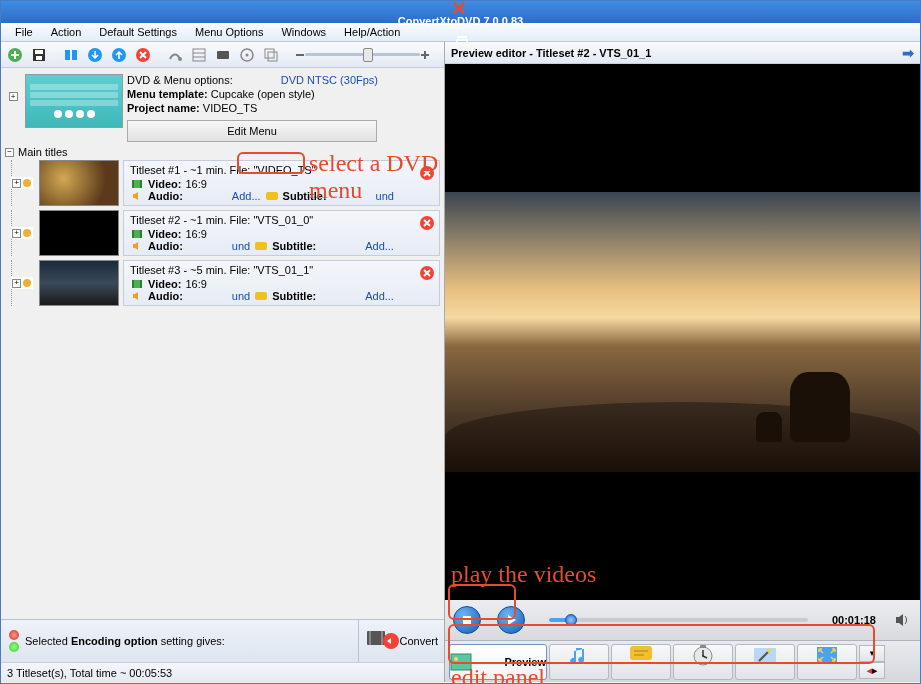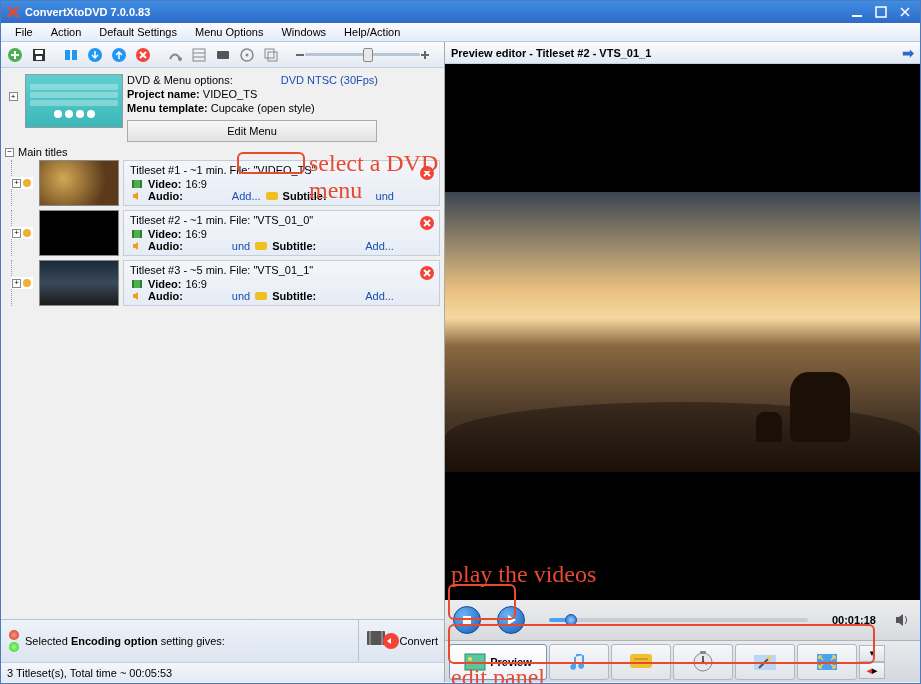--- a/index.html
+++ b/index.html
@@ -1,18 +1,18 @@
 <!DOCTYPE html>
 <html><head>
 <meta charset="utf-8">
 <style>
 * { margin: 0; padding: 0; box-sizing: border-box; font-family: Tahoma, Arial, sans-serif; font-size: 11px; }
 body { background: #f0f0f0; width: 921px; height: 684px; overflow: hidden; border: 1px solid #4a7bbf; }
 
-.titlebar { height: 22px; background: linear-gradient(#3f8de3, #2d6cc9); color: #fff; display: flex; align-items: center; padding: 0 4px; }
+.titlebar { height: 22px; background: linear-gradient(#3f8de3, #2d6cc9); color: #fff; display: flex; align-items: center; padding: 0 4px; flex-direction: column; }
 .titlebar .appicon { width: 16px; height: 16px; margin-right: 4px; display: inline-flex; align-items: center; justify-content: center; }
 .titlebar .title { flex: 1; font-weight: bold; }
 .titlebar .winbtn { width: 22px; height: 18px; margin-left: 2px; display: inline-flex; align-items: center; justify-content: center; cursor: pointer; }
 
 .menubar { height: 19px; background: linear-gradient(#fbfcfe, #e3ecf8); border-bottom: 1px solid #b5c9e6; display: flex; align-items: center; padding: 0 6px; gap: 2px; }
 .menubar .menuitem { padding: 2px 8px; cursor: pointer; }
 
 .main { display: flex; height: 640px; }
 .leftpane { width: 444px; display: flex; flex-direction: column; border-right: 1px solid #aaa; }
 .rightpane { flex: 1; display: flex; flex-direction: column; background: #ecedef; }
@@ -78,21 +78,21 @@
 .rock { position: absolute; bottom: 0; left: 0; right: 0; height: 70px; background: linear-gradient(180deg, #3a2a1e, #1a1008); border-radius: 50% 50% 0 0; }
 
 .play-controls { height: 40px; background: linear-gradient(#ecedef, #d8dadd); display: flex; align-items: center; padding: 0 8px; gap: 16px; }
 .pbtn { width: 28px; height: 28px; border-radius: 50%; background: radial-gradient(circle at 35% 30%, #6ab4f5, #1a5bb8); border: 1px solid #0d4a9e; display: inline-flex; align-items: center; justify-content: center; cursor: pointer; color: #fff; }
 .seek { flex: 1; height: 4px; background: linear-gradient(90deg, #4aa3f0 6%, #c8ccd2 6%); border-radius: 2px; position: relative; margin: 0 8px; }
 .seek-thumb { position: absolute; left: 6%; top: -4px; width: 12px; height: 12px; border-radius: 50%; background: radial-gradient(#9cf, #26c); border: 1px solid #159; }
 .time { font-weight: bold; }
 .vol-icon { width: 20px; height: 20px; display: inline-flex; align-items: center; justify-content: center; cursor: pointer; }
 
 .tab-strip { height: 42px; background: linear-gradient(#e8eaee, #d4d7dc); display: flex; align-items: center; padding: 2px 4px; gap: 2px; border-top: 1px solid #aeb4bd; }
-.tab { width: 60px; height: 36px; background: linear-gradient(#f7f8fa, #e0e3e8); border: 1px solid #b2b8c2; border-radius: 3px; display: flex; align-items: center; justify-content: center; cursor: pointer; flex-direction: column; gap: 1px; }
+.tab { width: 60px; height: 36px; background: linear-gradient(#f7f8fa, #e0e3e8); border: 1px solid #b2b8c2; border-radius: 3px; display: flex; align-items: center; justify-content: space-between; cursor: pointer; flex-direction: column; gap: 1px; }
 .tab.active { background: linear-gradient(#fff, #f0f2f6); border-color: #7a92c2; }
 .tab.wide { width: 98px; flex-direction: row; gap: 4px; }
 .tab svg { flex-shrink: 0; }
 .tab-end { width: 26px; display: flex; flex-direction: column; }
 .tab-arrow { height: 17px; border: 1px solid #b2b8c2; background: linear-gradient(#f7f8fa, #e0e3e8); display: flex; align-items: center; justify-content: center; cursor: pointer; font-size: 9px; }
 
 .rel { position: relative; }
 </style>
 </head>
 <body>
@@ -225,22 +225,22 @@
           <div class="thumb-menu-row"></div>
         <div style="display:flex;gap:3px;margin-top:2px">
             <span style="width:8px;height:8px;background:#fff;border-radius:50%"></span>
             <span style="width:8px;height:8px;background:#fff;border-radius:50%"></span>
             <span style="width:8px;height:8px;background:#fff;border-radius:50%"></span>
             <span style="width:8px;height:8px;background:#fff;border-radius:50%"></span>
           </div>
       </div>
       <div class="proj-info">
         <div class="proj-line"><span>DVD &amp; Menu options:</span> <span class="link">DVD NTSC (30Fps)</span></div>
+        <div class="proj-line"><span class="bold">Menu template:</span> <span>Cupcake (open style)</span></div>
         <div class="proj-line"><span class="bold">Project name:</span> <span>VIDEO_TS</span></div>
-        <div class="proj-line"><span class="bold">Menu template:</span> <span>Cupcake (open style)</span></div>
         <button class="editmenu-btn">Edit Menu</button>
       </div>
     </div>
 
     <div class="annot-box" style="left:236px;top:110px;width:68px;height:22px"></div>
     <div class="annot" style="left:308px;top:108px">select a DVD menu</div>
 
     <div class="maintitles-hdr">
       <span class="tree-box">−</span>
       <span>Main titles</span>

